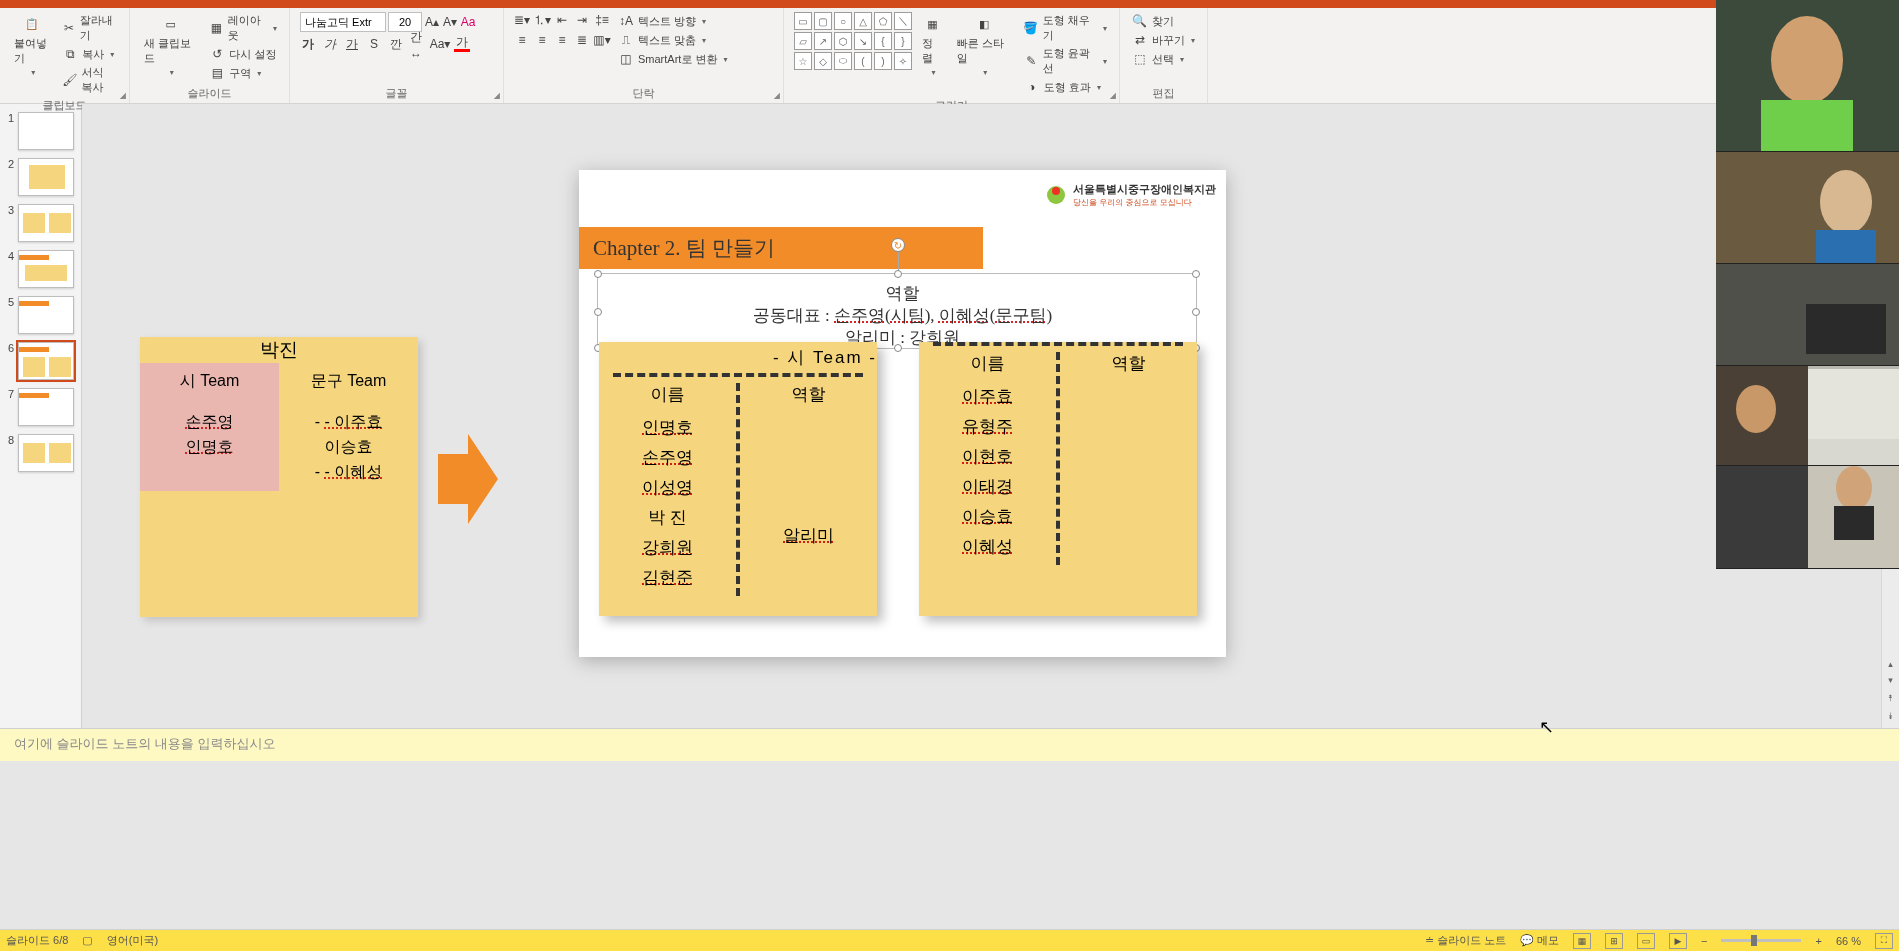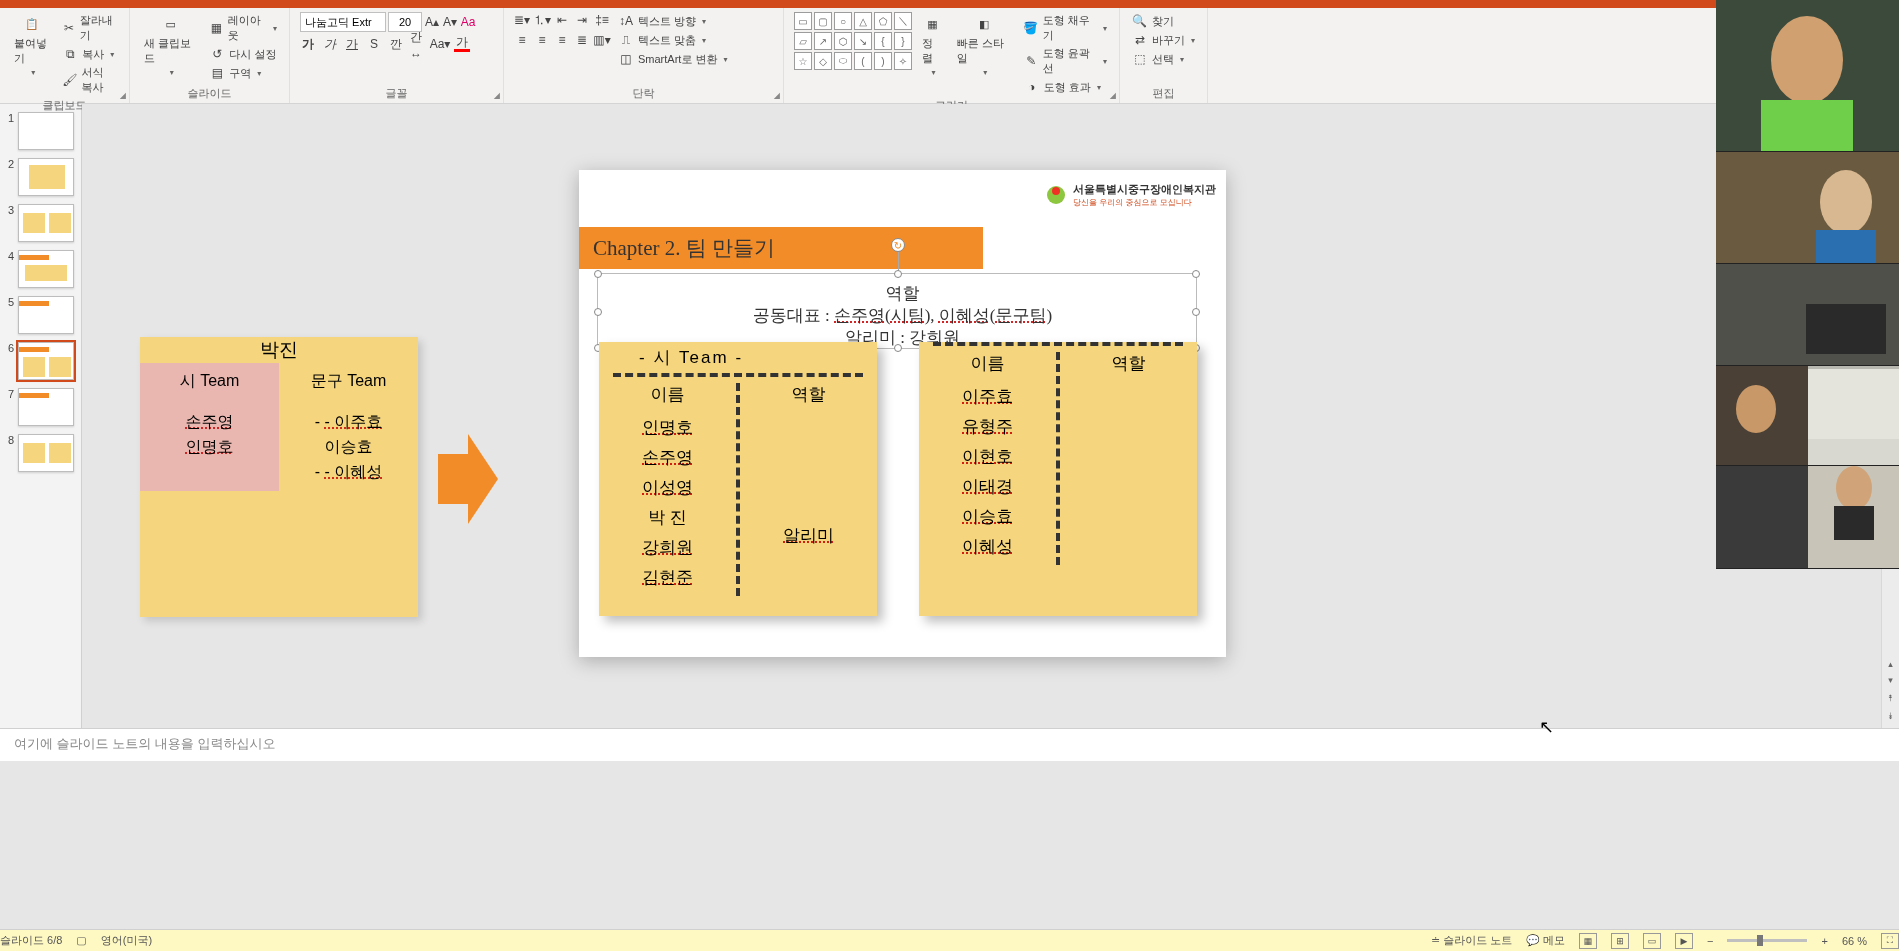--- a/index.html
+++ b/index.html
@@ -47,34 +47,34 @@
 .logo { position: absolute; right: 10px; top: 12px; display: flex; align-items: center; gap: 6px; }
 .chapter-bar { position: absolute; left: 0; top: 57px; width: 404px; height: 42px; background: #f28c28; color: #333; font-size: 21px; font-family: serif; display: flex; align-items: center; padding-left: 14px; }
 
 .sel-box { position: absolute; border: 1px solid #bbb; }
 .sel-handle { position: absolute; width: 8px; height: 8px; background: #fff; border: 1px solid #888; border-radius: 50%; }
 .rot-handle { position: absolute; width: 14px; height: 14px; border: 1px solid #888; border-radius: 50%; background: #fff; color:#f28c28; font-size:10px; display:flex; align-items:center; justify-content:center; }
 
 .role-text { position: absolute; font-family: serif; color: #333; }
 
 .team-card { position: absolute; width: 278px; height: 274px; background: #f5d57e; box-shadow: 6px 6px 10px rgba(0,0,0,0.25); font-family: serif; }
-.team-header { text-align: left; font-size: 17px; padding: 4px 0; letter-spacing: 2px; margin-left: 40px; }
+.team-header { text-align: right; font-size: 17px; padding: 4px 0; letter-spacing: 2px; margin-left: 40px; }
 .team-hr { border-top: 4px dashed #333; margin: 0 14px; }
 .team-cols { display: flex; padding: 6px 0 0; }
 .team-col { flex: 1; text-align: center; }
 .team-col-h { font-size: 17px; margin-bottom: 10px; }
 .team-vr { width: 0; border-left: 4px dashed #333; }
 .team-list div { font-size: 17px; margin: 7px 0; }
 .und { text-decoration: underline; text-decoration-style: dotted; text-decoration-color: #c00; }
 
 
-.notes-area { height: 33px; background: #ffffff; border-top: 1px solid #d0d0d0; padding: 6px 14px; color: #888; font-size: 13px; }
-
-
-.status-bar { height: 22px; background: #fef9c3; border-top: 1px solid #d0d0d0; display: flex; align-items: center; font-size: 11px; color: #555; padding: 0 0; justify-content: space-between; position: absolute; bottom: 0; left: 0; right: 0; }
+.notes-area { height: 33px; background: #fef9c3; border-top: 1px solid #d0d0d0; padding: 6px 14px; color: #888; font-size: 13px; }
+
+
+.status-bar { height: 22px; background: #fde047; border-top: 1px solid #d0d0d0; display: flex; align-items: center; font-size: 11px; color: #555; padding: 0 6px; justify-content: space-between; position: absolute; bottom: 0; left: 0; right: 0; }
 .status-left, .status-right { display: flex; gap: 14px; align-items: center; }
 .status-right .vbtn { width: 18px; height: 16px; border: 1px solid #999; display: inline-flex; align-items: center; justify-content: center; font-size: 9px; cursor: pointer; }
 .zoom-track { width: 80px; height: 3px; background: #c0c0c0; position: relative; }
 .zoom-thumb { position: absolute; top: -4px; width: 6px; height: 11px; background: #777; }
 
 
 .video-pane { position: absolute; right: 0; top: 0; width: 183px; background: #2a2a2a; display: flex; flex-direction: column; }
 .video-tile { width: 100%; background: #3a3a3a; border-bottom: 1px solid #222; display:flex; align-items:center; justify-content:center; overflow:hidden; }
 
 

